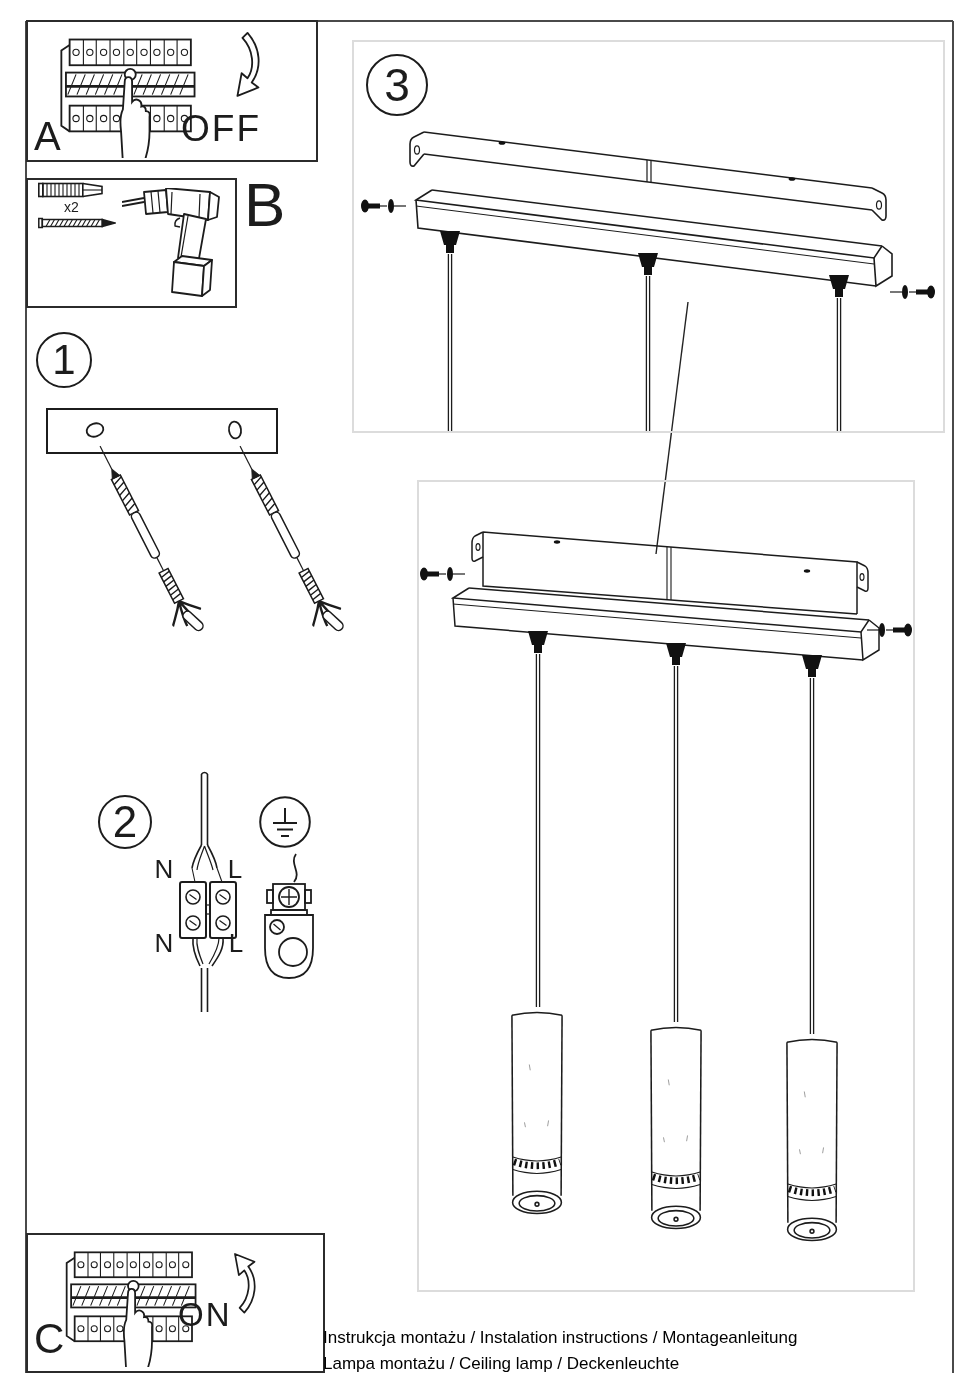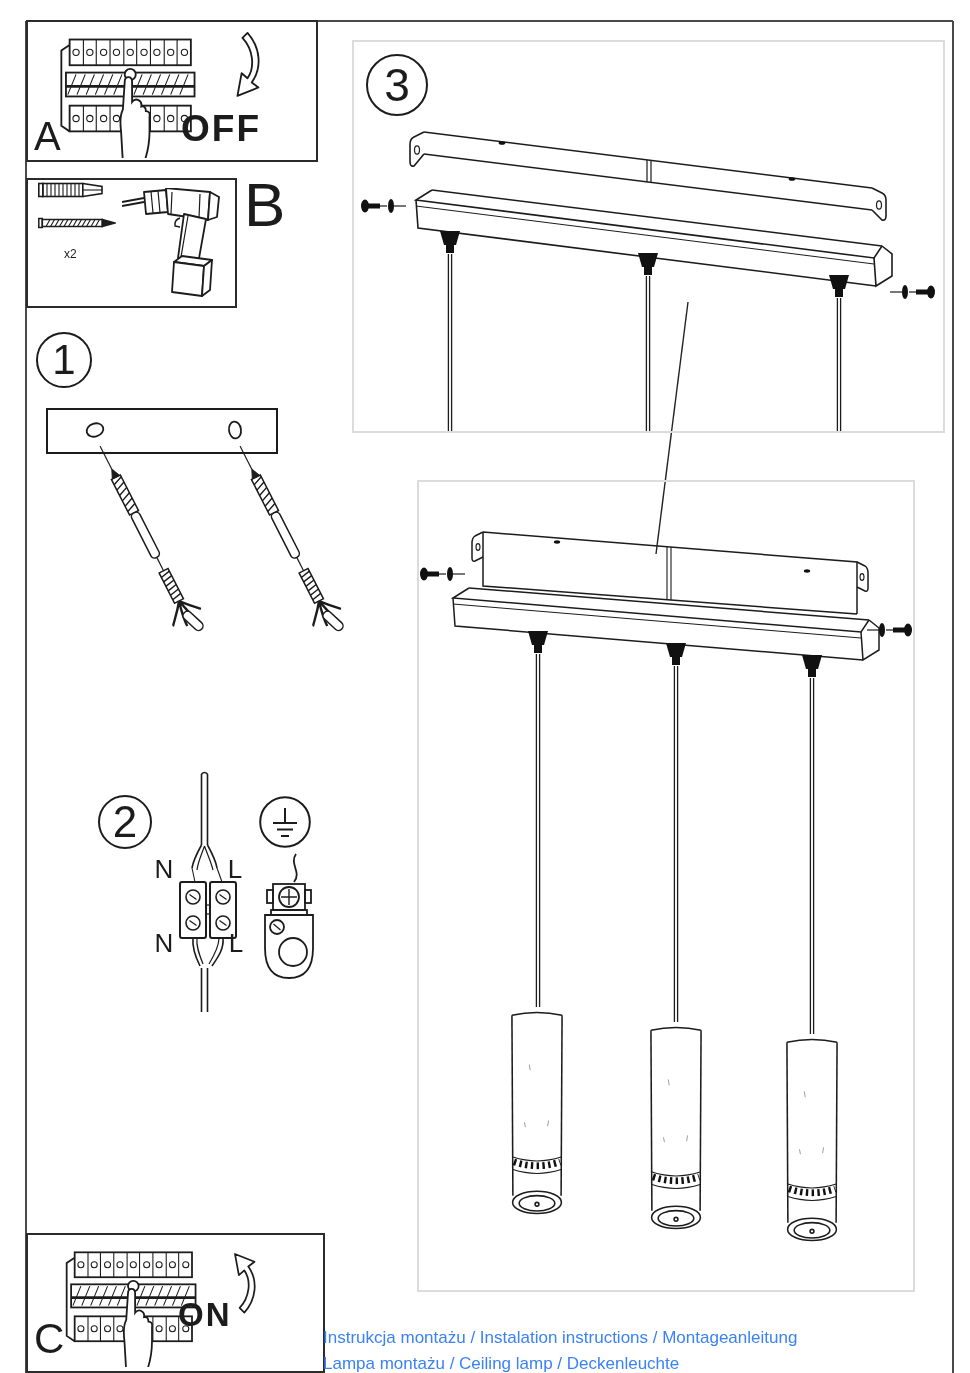--- a/index.html
+++ b/index.html
@@ -4,24 +4,24 @@
 <style>
   html,body{margin:0;padding:0;background:#f2f2f2;}
   .page{position:relative;width:970px;height:1373px;background:#ffffff;
         font-family:"Liberation Sans",sans-serif;color:#1c1c1c;overflow:hidden;margin:0 auto;}
   .panel{position:absolute;border:2px solid #2b2b2b;background:transparent;box-sizing:border-box;}
   .panel.light{border:2px solid #dcdcdc;}
   .circle-step{position:absolute;border:2.5px solid #1c1c1c;border-radius:50%;
         display:flex;align-items:center;justify-content:center;background:#fff;box-sizing:border-box;
         font-weight:400;}
   .big-letter{position:absolute;line-height:1;font-weight:400;}
-  .action-label{position:absolute;line-height:1;letter-spacing:2px;font-weight:700;}
+  .action-label{position:absolute;line-height:1;letter-spacing:2px;font-weight:400;}
   .nl{position:absolute;font-size:26px;width:28px;text-align:center;line-height:1;}
-  .qty{position:absolute;font-size:12px;line-height:1;margin-top:48px;}
-  .footer-line{position:absolute;left:323px;font-size:17px;line-height:1;color:#3b82f6;white-space:nowrap;}
+  .qty{position:absolute;font-size:14px;line-height:1;}
+  .footer-line{position:absolute;left:323px;font-size:17px;line-height:1;color:#000000;white-space:nowrap;}
   svg{display:block;}
   .drawing{position:absolute;pointer-events:none;}
 </style>
 </head>
 <body>
 
 <div class="page">
 
   <svg width="0" height="0" style="position:absolute" aria-hidden="true">
     <defs>

